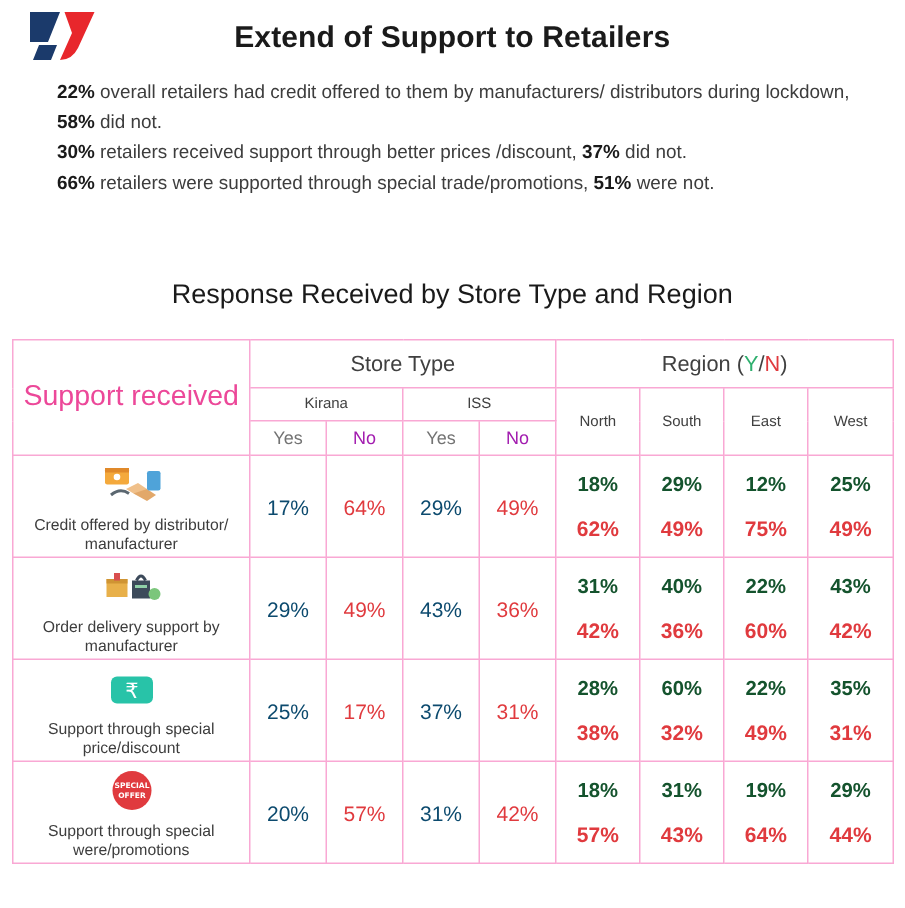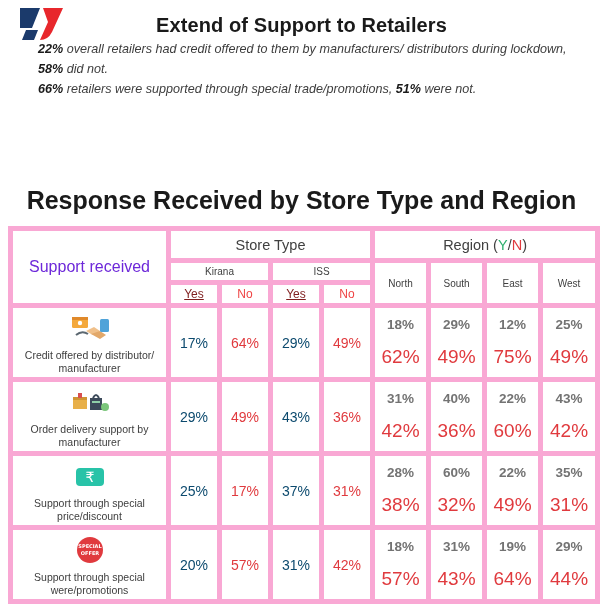--- a/index.html
+++ b/index.html
@@ -34,80 +34,79 @@
     text-align: center;
     font-size: 20px;
     font-weight: bold;
     color: #1a1a1a;
     letter-spacing: .1px;
   }
 
   
   .bullets {
     position: absolute;
-    left: 38px; top: 40px;
+    left: 38px; top: 52px;
     width: 540px;
     font-size: 12.6px;
     line-height: 19.5px;
     color: #3d3d3d;
-    font-style: italic;
   }
   .bullets p { margin: 0 0 1px 0; }
   .bullets b { color: #1a1a1a; font-weight: bold; }
 
   
   .title-2 {
     position: absolute;
     left: 0; top: 186px;
     width: 603px;
     text-align: center;
-    font-size: 25px;
-    font-weight: bold;
+    font-size: 18px;
+    font-weight: normal;
     color: #1a1a1a;
   }
 
   
   .tbl-wrap {
     position: absolute;
     left: 8px; top: 226px;
     width: 587px;
   }
   table.grid {
     border-collapse: collapse;
     width: 587px;
     table-layout: fixed;
   }
   table.grid td, table.grid th {
-    border: 5px solid #f9a8d4;
+    border: 1px solid #f9a8d4;
     padding: 0;
     text-align: center;
     vertical-align: middle;
     font-weight: normal;
     margin-left: 26px;
   }
   .hdr-main {
     font-size: 14.5px;
     color: #404040;
     height: 32px;
   }
   .hdr-left {
-    font-size: 16px;
-    color: #6d28d9;
+    font-size: 19px;
+    color: #ec4899;
   }
   .hdr-sub {
     font-size: 10px;
     color: #404040;
     height: 22px;
   }
   .hdr-yn {
     font-size: 12px;
     height: 23px;
   }
-  .yes { color: #7f1d1d; text-decoration: underline; }
-  .no { color: #ef4444; }
+  .yes { color: #737373; }
+  .no { color: #a21caf; }
   .region-y { color: #2eaf6e; }
   .region-n { color: #e03a3e; }
 
   
   .rowlabel {
     width: 158px;
     padding: 6px 8px 8px 8px;
     text-align: center;
   }
   .rowlabel .ico {
@@ -128,27 +127,27 @@
     font-weight: bold;
   }
   .val-store.g { color: #0c4a6e; }
   .val-store.r { color: #e03a3e; }
 
   .reg-cell { padding: 0; }
   .reg-cell .y {
     display: block;
     font-size: 13.5px;
     font-weight: bold;
-    color: #737373;
+    color: #14532d;
     padding: 9px 0 7px 0;
   }
   .reg-cell .n {
     display: block;
-    font-size: 19px;
-    font-weight: normal;
+    font-size: 14px;
+    font-weight: bold;
     color: #e03a3e;
     padding: 7px 0 9px 0;
   }
   .datarow { height: 68px; }
 </style>
 </head>
 <body>
 
 <div id="page">
 
@@ -157,20 +156,21 @@
       <path d="M2 2 L22 2 L14 22 L2 22 Z" fill="#1b3a6b"></path>
       <path d="M25 2 L45 2 L34 26 Q30 34 22 34 L30 16 Z" fill="#e8272c"></path>
       <path d="M8 24 L20 24 L16 34 L4 34 Z" fill="#1b3a6b"></path>
     </svg>
   </div>
 
   <div class="title-1">Extend of Support to Retailers</div>
 
   <div class="bullets">
     <p><b>22%</b> overall retailers had credit offered to them by manufacturers/ distributors during lockdown, <b>58%</b> did not.</p>
+    <p><b>30%</b> retailers received support through better prices /discount, <b>37%</b> did not.</p>
     <p><b>66%</b> retailers were supported through special trade/promotions, <b>51%</b> were not.</p>
   </div>
 
   <div class="title-2">Response Received by Store Type and Region</div>
 
   <div class="tbl-wrap">
     <table class="grid">
       <colgroup>
         <col style="width:158px">
         <col style="width:51px">

